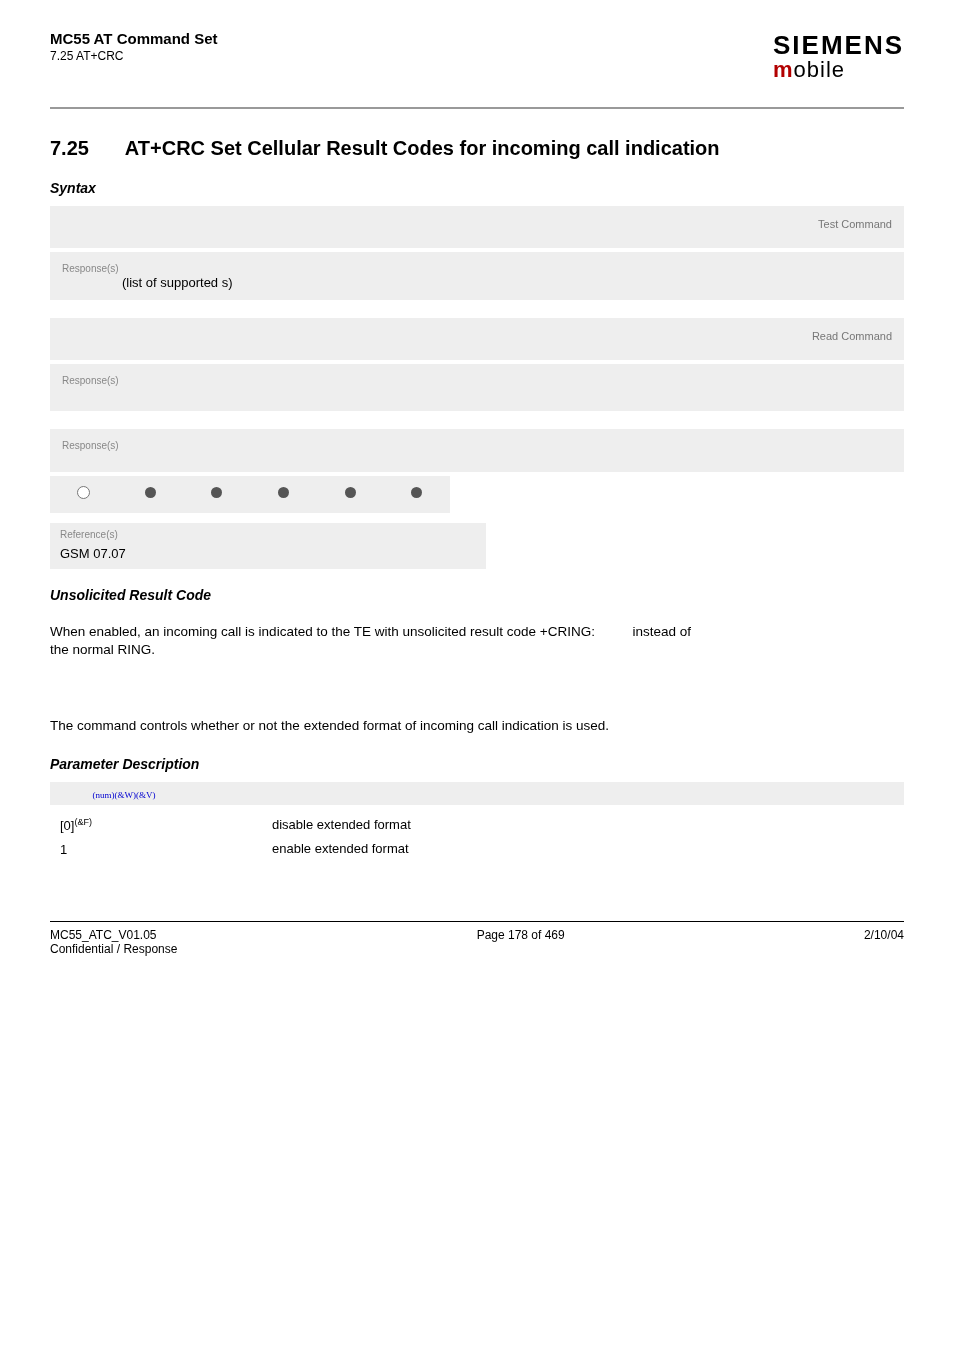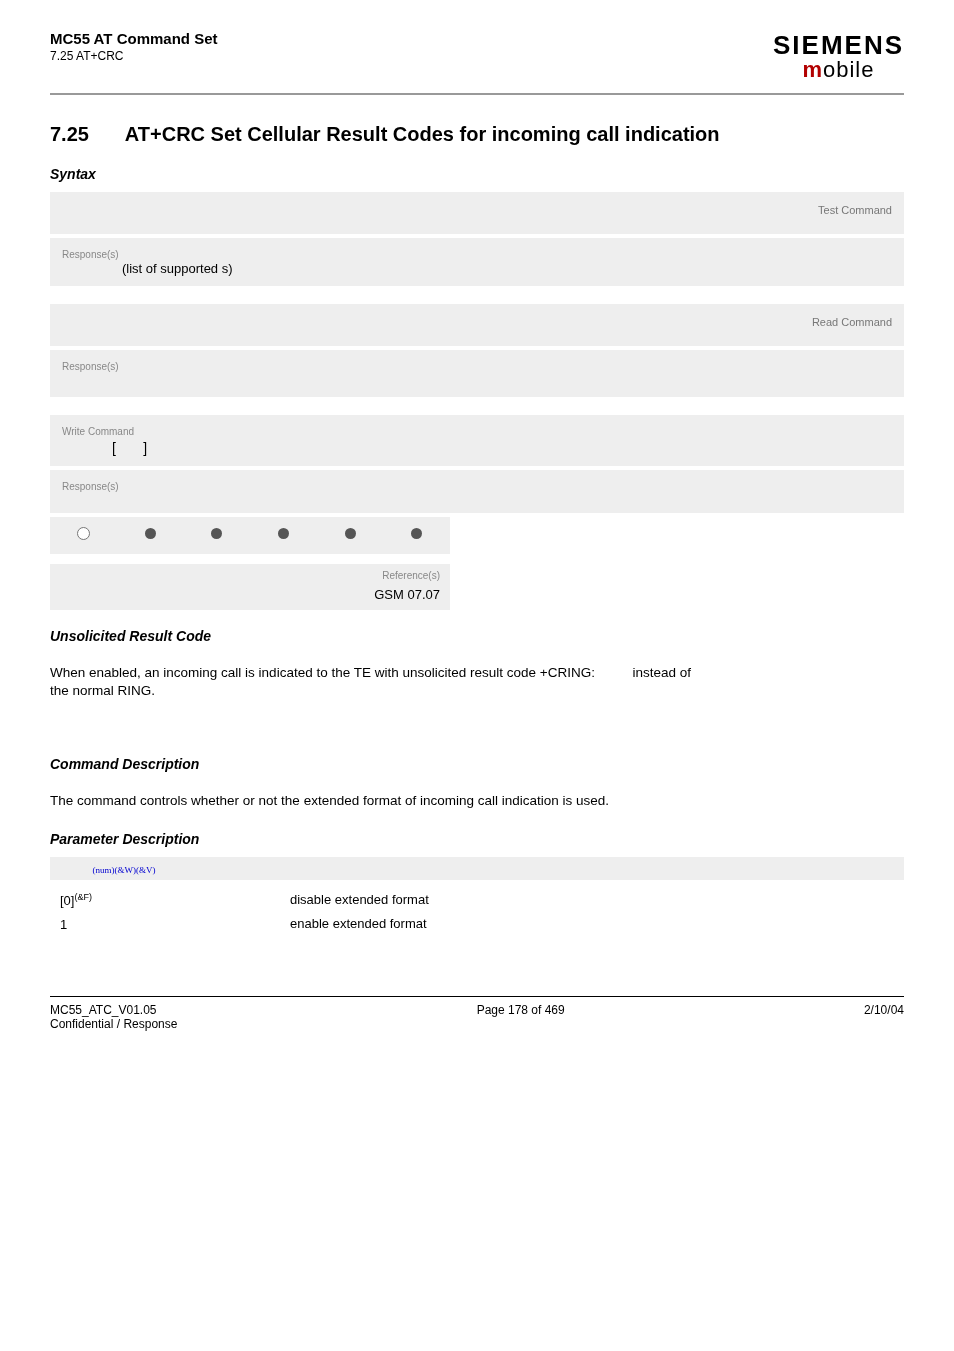--- a/index.html
+++ b/index.html
@@ -10,39 +10,39 @@
     background: #fff;
     width: 954px;
   }
   .page {
     padding: 30px 50px 50px 50px;
   }
   .header-row {
     display: flex;
     justify-content: space-between;
     align-items: flex-start;
-    padding-bottom: 10px;
+    padding-bottom: 24px;
     border-bottom: 2px solid #999;
     margin-bottom: 28px;
     gap: 43px;
   }
   .header-left {
     font-weight: bold;
   }
   .doc-title {
     font-size: 15px;
     font-weight: bold;
   }
   .doc-sub {
     font-size: 12px;
     font-weight: normal;
     margin-top: 2px;
   }
   .brand {
-    text-align: center;
+    text-align: left;
   }
   .brand-main {
     font-size: 26px;
     font-weight: 900;
     letter-spacing: 2px;
     font-family: Arial, sans-serif;
   }
   .brand-sub {
     font-size: 22px;
     font-weight: 300;
@@ -125,24 +125,23 @@
   }
   .dot-filled {
     display: inline-block;
     width: 11px;
     height: 11px;
     border-radius: 50%;
     background: #555;
   }
   .refbox {
     background: #eeeeee;
-    width: 400px;
+    width: 436px;
     margin-top: 10px;
     margin-bottom: 4px;
-    text-align: right;
   }
   .refbox-header {
     padding: 6px 10px 4px 10px;
     color: #888;
     font-size: 10px;
   }
   .refbox-body {
     padding: 2px 10px 8px 10px;
     font-size: 13px;
   }
@@ -170,21 +169,21 @@
   }
   .param-table {
     font-size: 13px;
     padding: 8px 0 0 0;
   }
   .param-table-row {
     display: flex;
     padding: 4px 10px;
   }
   .param-key {
-    width: 230px;
+    width: 212px;
   }
   .param-val {
     flex: 1;
   }
   .sup-af {
     font-size: 9px;
     vertical-align: super;
   }
   .footer {
     border-top: 1px solid #000;
@@ -242,30 +241,20 @@
   <div class="box">
     <div class="box-body" style="padding-bottom:24px;">
       <span class="tiny">Response(s)</span>
     </div>
   </div>
 
   <div class="spacer"></div>
 
   
   <div class="box">
-    <div class="box-body">
-      <span class="tiny">Write Command</span>
-      <div style="padding-left:50px;padding-top:2px;font-size:14px;">
-        <span>[</span>
-        &nbsp;&nbsp;&nbsp;&nbsp;&nbsp;
-        <span>]</span>
-      </div>
-    </div>
-  </div>
-  <div class="box">
     <div class="box-body" style="padding-bottom:20px;">
       <span class="tiny">Response(s)</span>
     </div>
   </div>
 
   
   <div class="matrix">
     <div class="matrix-row vals">
       <div class="matrix-cell"><span class="dot-open"></span></div>
       <div class="matrix-cell"><span class="dot-filled"></span></div>
@@ -287,21 +276,20 @@
   <div class="bodytext">
     <span>When enabled, an incoming call is indicated to the TE with unsolicited result code +CRING:</span>
     &nbsp;&nbsp;&nbsp;&nbsp;&nbsp;&nbsp;&nbsp;&nbsp;
     <span>instead of</span><br>
     <span>the normal RING.</span>
   </div>
 
   <br>
 
   
-  <div class="subheading">Command Description</div>
   <div class="bodytext">The command controls whether or not the extended format of incoming call indication is used.</div>
 
   
   <div class="subheading">Parameter Description</div>
 
   <div class="param-block">
     <div class="param-hdr">
       <span class="link">&nbsp;&nbsp;&nbsp;&nbsp;&nbsp;&nbsp;&nbsp;&nbsp;&nbsp;</span><span class="sup">(num)(&amp;W)(&amp;V)</span>
     </div>
     <div class="param-table">

